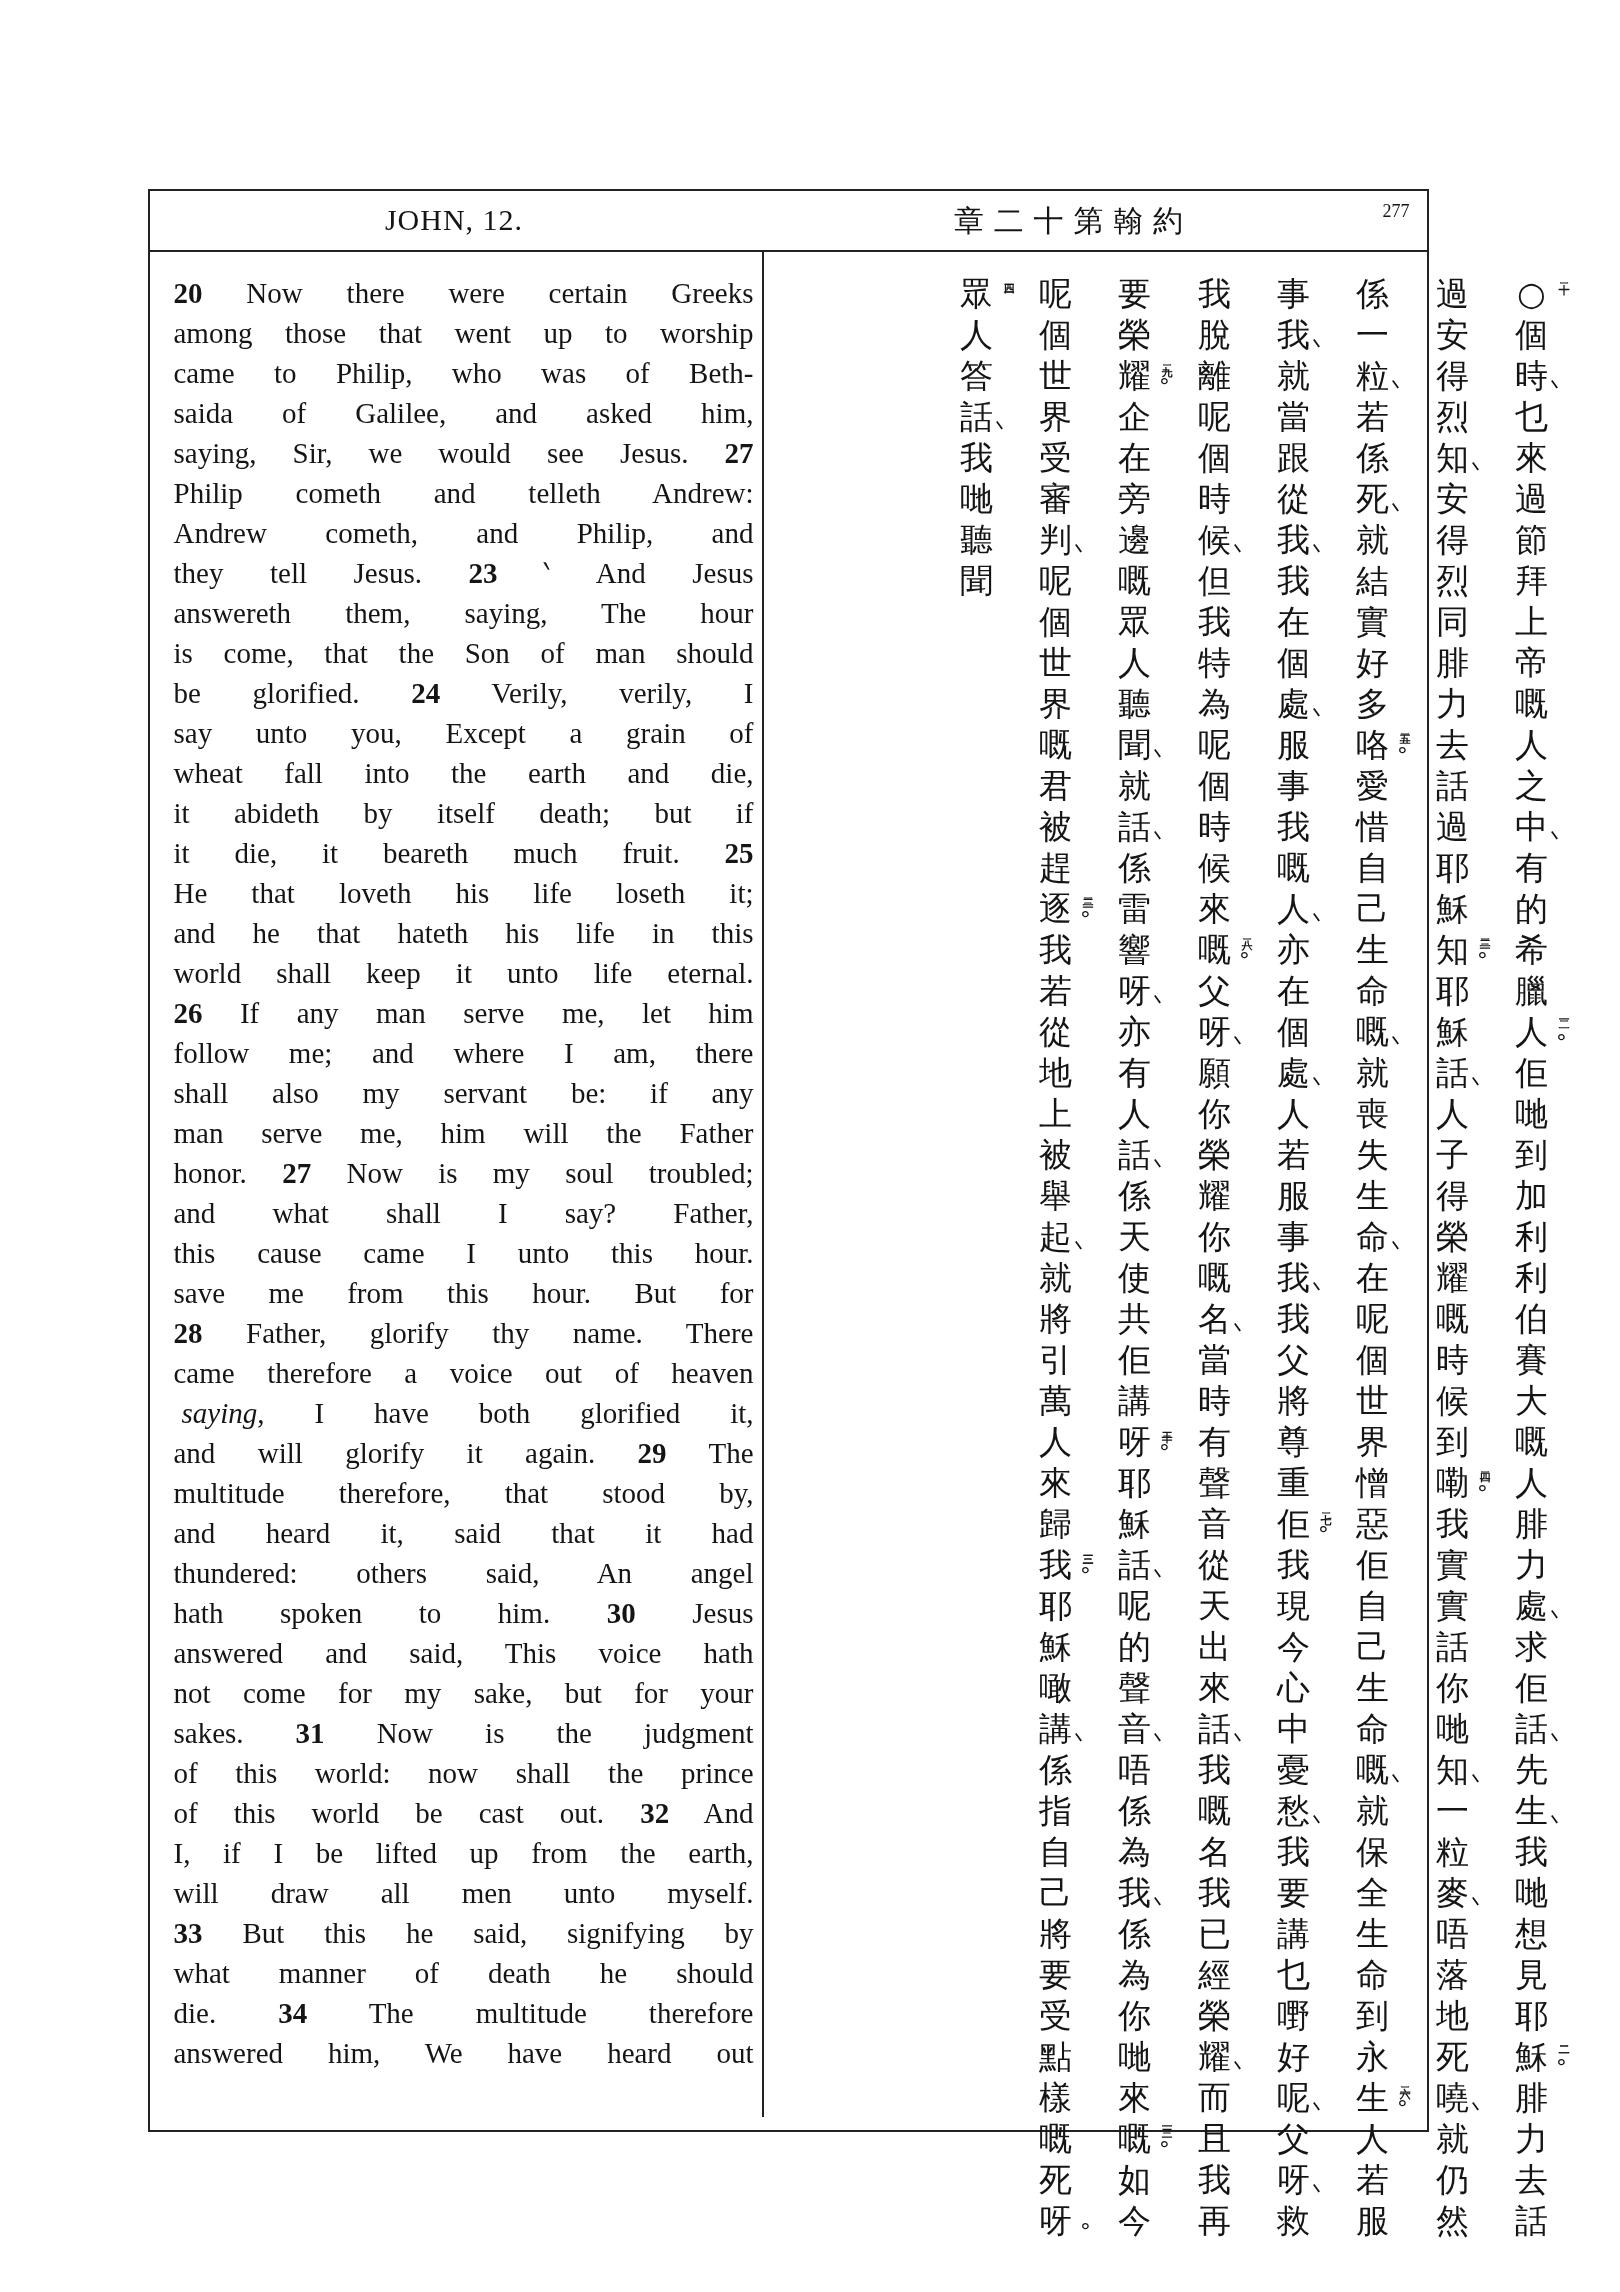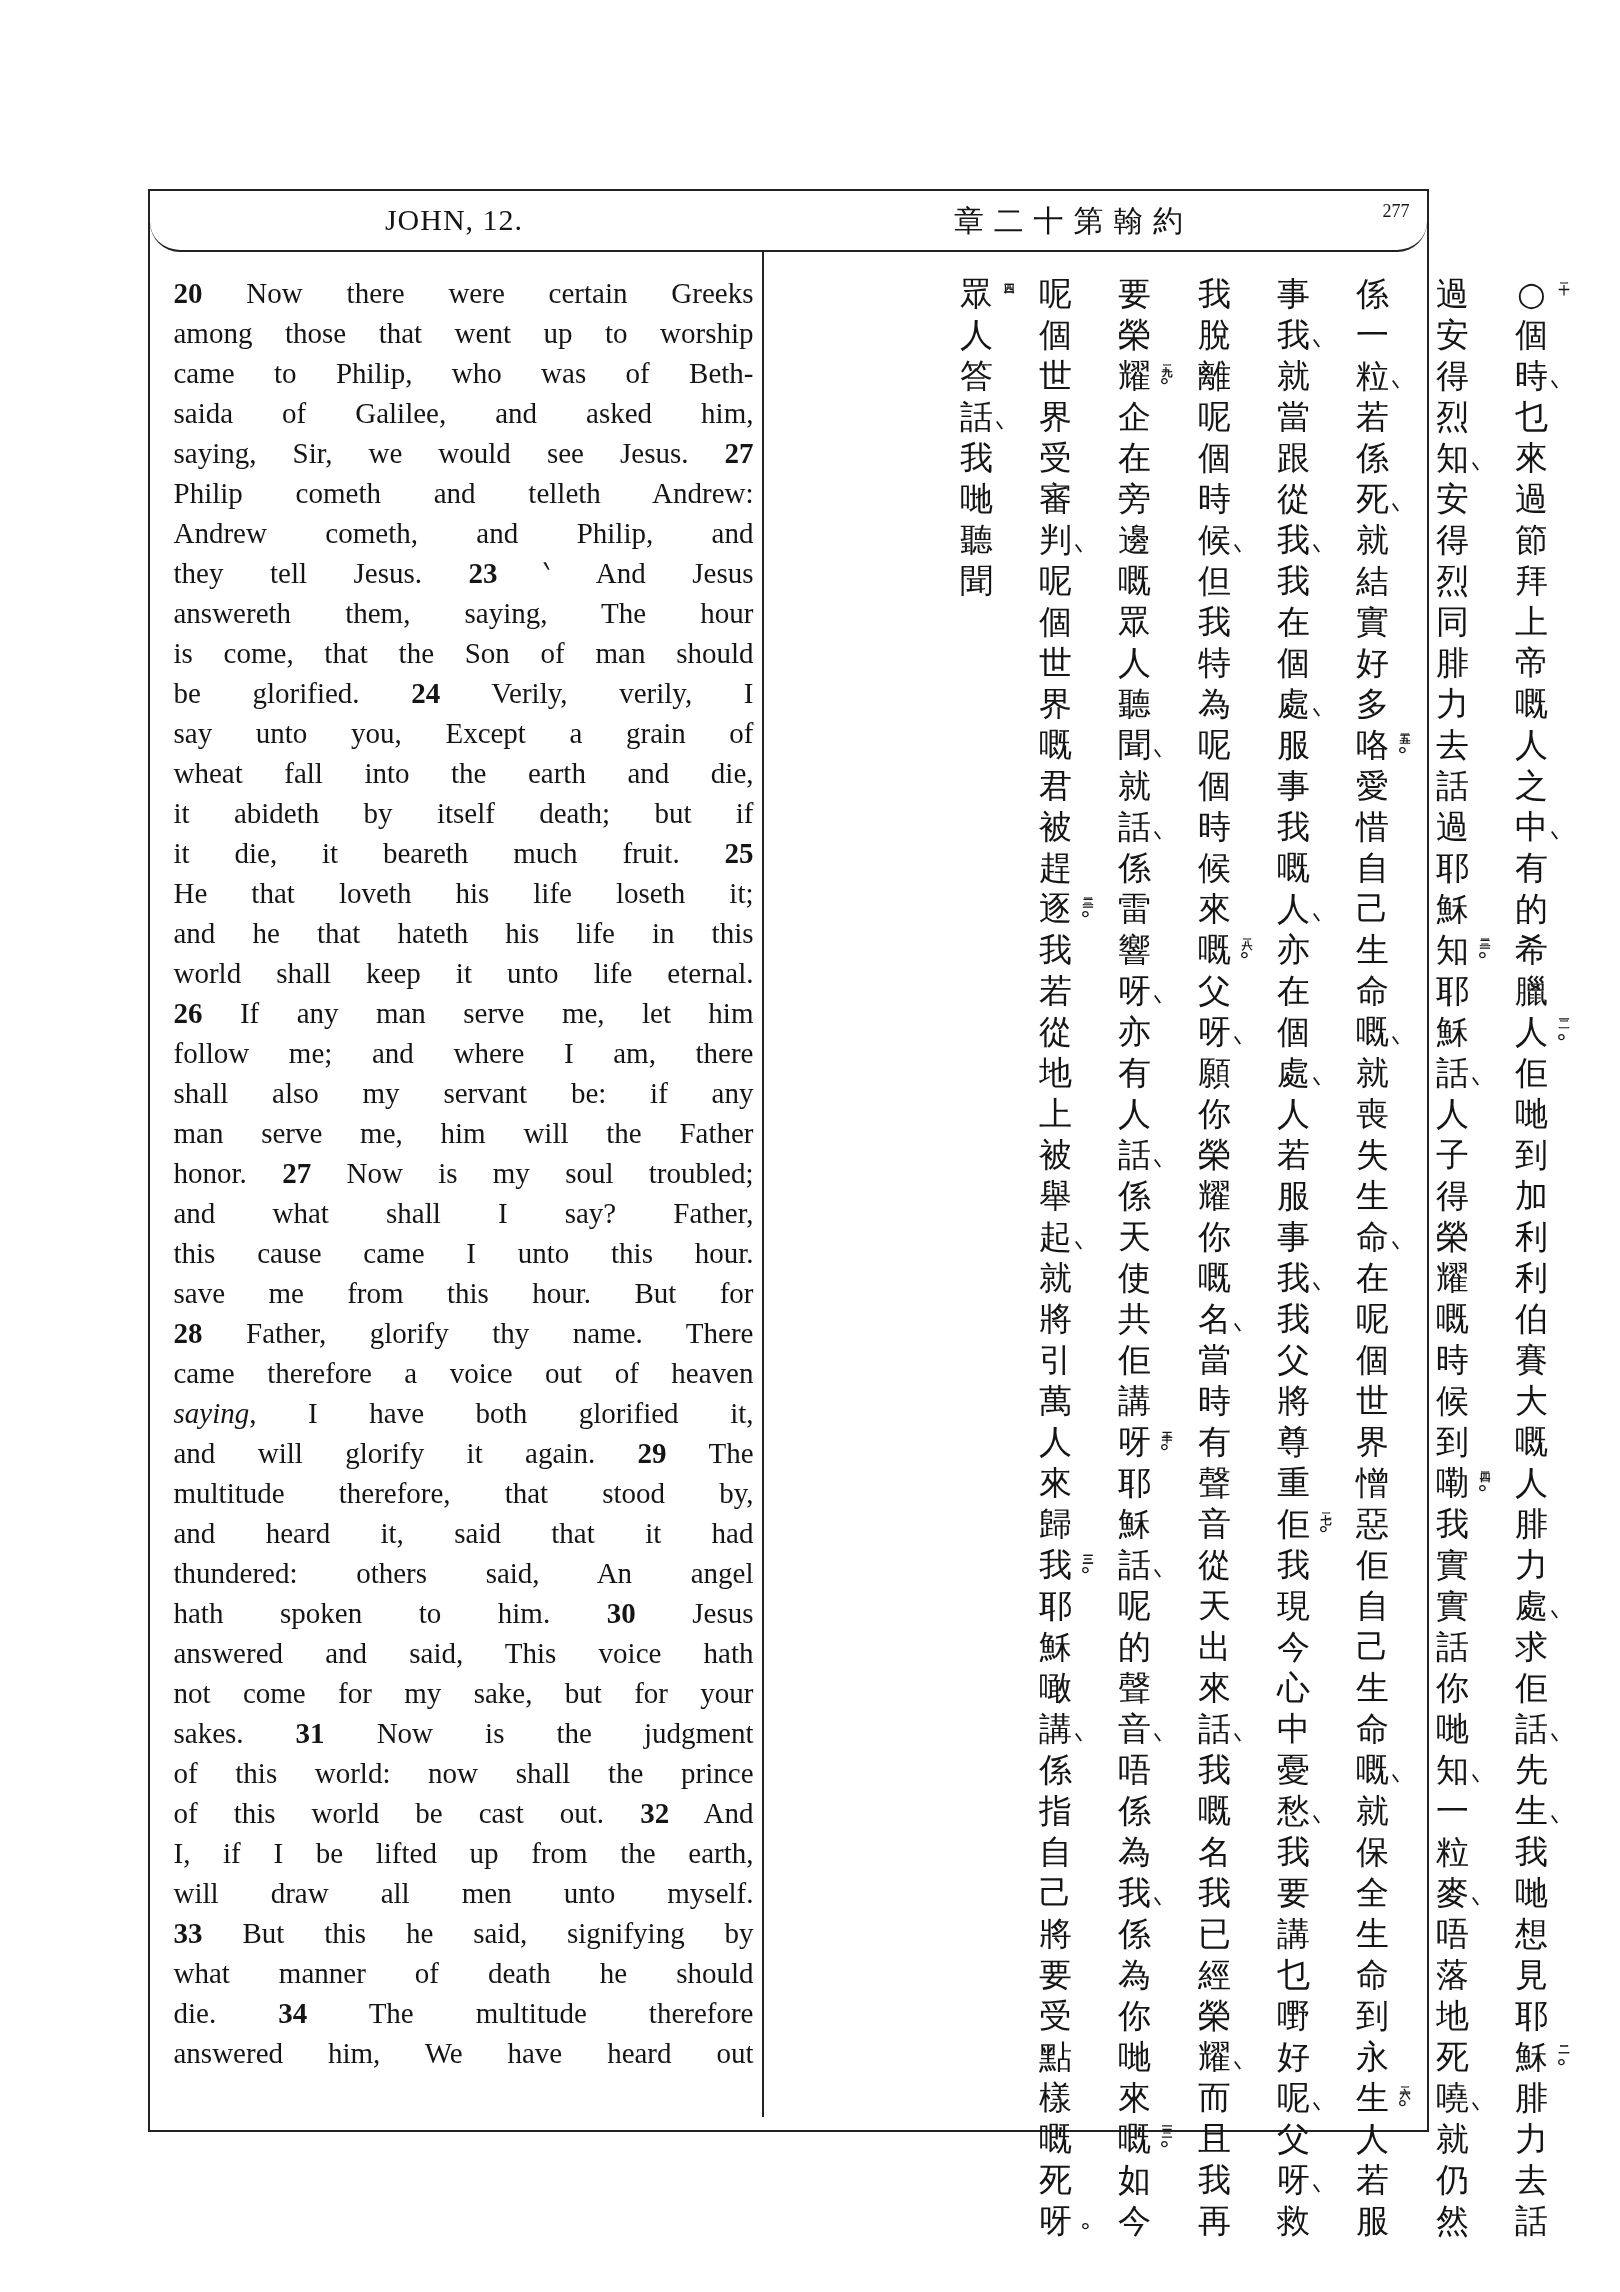--- a/index.html
+++ b/index.html
@@ -2,34 +2,34 @@
 <html><head>
 <meta charset="utf-8">
 <style>
   html, body { margin: 0; padding: 0; background: #ffffff; }
   body { width: 1620px; height: 2293px; position: relative; overflow: hidden;
          font-family: "DejaVu Serif", "Liberation Serif", serif; color: #151515; }
   .page-frame { position: absolute; left: 148px; top: 189px; width: 1281px; height: 1943px;
                 border-left: 2px solid #222; border-right: 2px solid #222;
                 border-bottom: 2.9px solid #222; border-top: 2.9px solid #222; box-sizing: border-box; }
   .header { position: absolute; left: 0; top: 0; right: 0; height: 59px;
-            border-bottom: 2.9px solid #222; border-radius: 30px; }
+            border-bottom: 2.9px solid #222; }
   .header-en { position: absolute; left: 0; width: 608px; top: 11.8px; text-align: center;
                font-family: "Liberation Serif", serif; font-size: 30px; letter-spacing: 1px; }
   .header-zh { position: absolute; left: 804px; top: 9.8px; font-size: 30px; letter-spacing: 9.8px;
                font-family: "DejaVu Sans", sans-serif; }
   .page-num { position: absolute; right: 17.6px; top: 9.8px; font-family: "Liberation Serif", serif;
               font-size: 18px; }
   .divider { position: absolute; left: 612px; top: 59px; width: 2px; height: 1867px; background: #222; }
   .english { position: absolute; left: 23.5px; top: 82px; width: 580px;
              font-family: "Liberation Serif", serif; font-size: 29px; line-height: 40px; }
   .english .line { display: block; height: 40px; white-space: nowrap;
                    text-align: justify; text-align-last: justify; }
   .english .vnum { font-weight: bold; }
-  .english .it { font-style: italic; }
+  .english .it { font-style: italic; margin-left: 8px; }
   .chinese { position: absolute; left: 627px; top: 82px; width: 647px; height: 1843px; }
   .zh-col { position: absolute; top: 0; width: 55px; display: flex; flex-direction: column;
             align-items: center; }
   .zh-char { position: relative; width: 43px; height: 41px; font-size: 33px; line-height: 41px;
              text-align: center; font-family: "DejaVu Sans", sans-serif; }
   .zh-punct { position: absolute; right: -13.7px; bottom: -2px; font-size: 21.6px; line-height: 21.6px; }
   .zh-verse { position: absolute; right: -15.7px; top: 2px; font-size: 10.8px; line-height: 10.8px;
               writing-mode: vertical-rl; font-weight: bold; }
 </style>
 </head>

